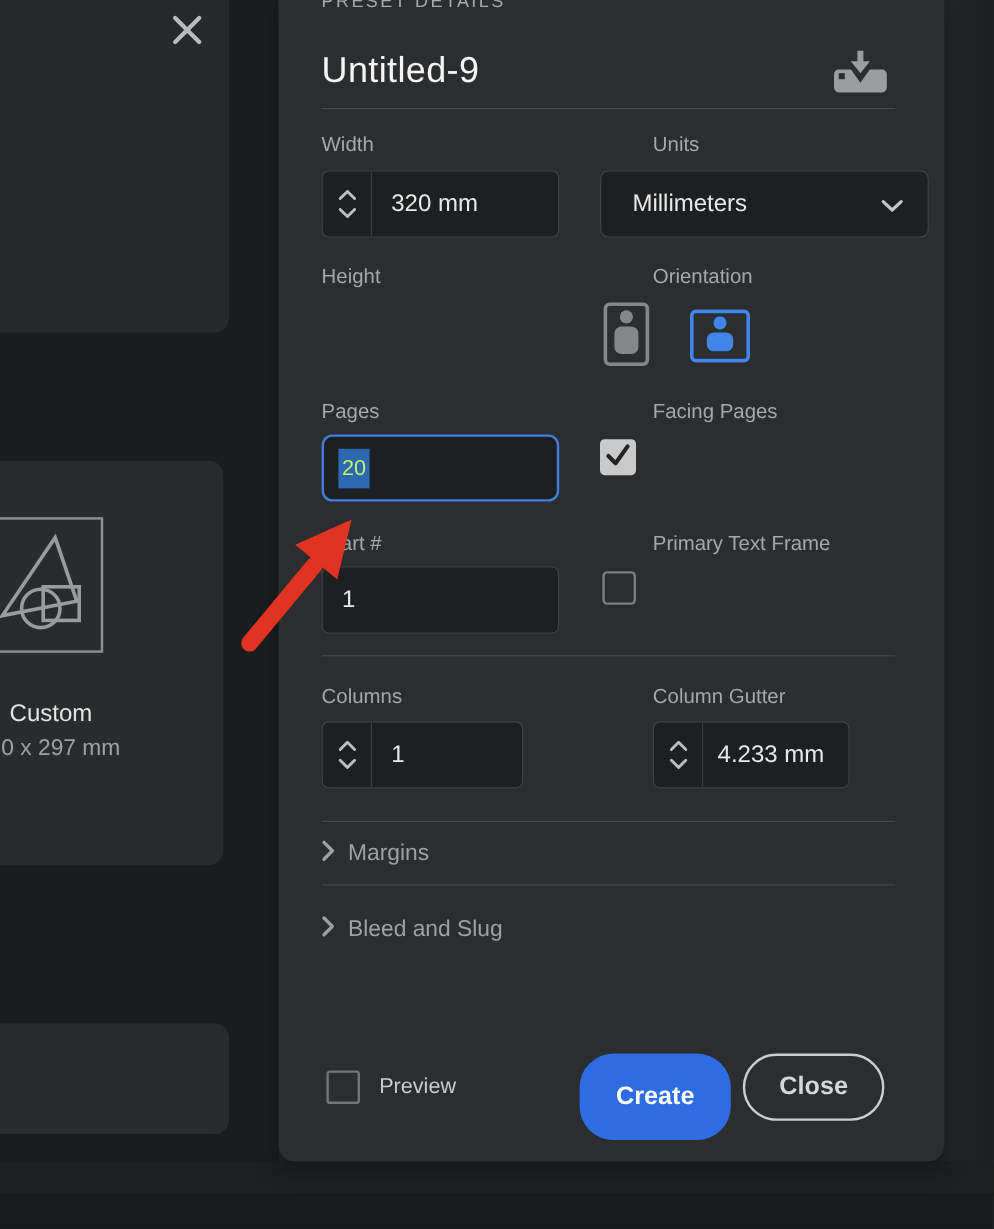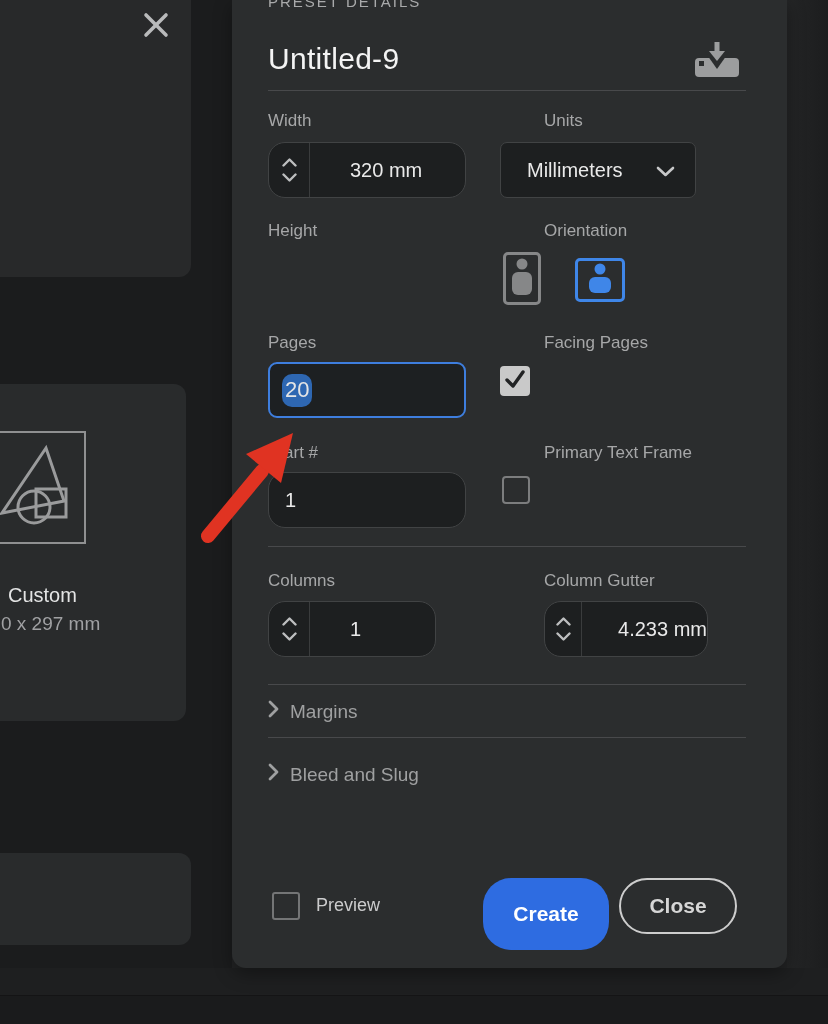--- a/index.html
+++ b/index.html
@@ -41,46 +41,46 @@
   .h-divider{left:36px;width:478px;height:1px;background:#48494b;}
   #name-underline{top:90px;}
   #divider-1{top:546px;}
   #divider-2{top:684px;}
   #divider-3{top:737px;}
 
   .field-label{font-size:17px;color:#a6a7a8;}
   .col1{left:36px;} .col2{left:268px;margin-left:44px;}
 
   .stepper-field{height:56px;background:#1d1f20;border:1px solid #414344;
-    border-radius:17px;display:flex;align-items:stretch;box-sizing:border-box;gap:24px;}
+    border-radius:6px;display:flex;align-items:stretch;box-sizing:border-box;}
   .stepper{width:40px;border-right:1px solid #3a3c3d;display:flex;flex-direction:column;
     align-items:center;justify-content:center;gap:6px;}
   .stepper .step{cursor:pointer;line-height:0;}
   .field-value{flex:1;display:flex;align-items:center;padding-left:16px;
     font-size:20px;color:#e9e9e9;white-space:nowrap;}
   .gutter .field-value{padding-left:12px;}
 
-  #units-select{left:268px;top:142px;width:196px;height:56px;background:#1d1f20;
+  #units-select{left:268px;top:142px;width:274px;height:56px;background:#1d1f20;
     border:1px solid #414344;border-radius:7px;box-sizing:border-box;cursor:pointer;
     display:flex;align-items:center;}
   #units-select .field-value{padding-left:26px;}
   #units-chevron{position:absolute;right:20px;top:23px;line-height:0;}
 
   
   .orient-btn{box-sizing:border-box;border-radius:5px;display:flex;align-items:center;
     justify-content:center;cursor:pointer;}
   #orient-portrait{left:271px;top:252px;width:38px;height:53px;border:3px solid #868788;}
   #orient-landscape{left:343px;top:258px;width:50px;height:44px;border:3px solid #3f86e8;}
 
   
   #pages-field{left:36px;top:362px;width:198px;height:56px;background:#1d2022;
     border:2px solid #3e7ede;border-radius:9px;box-sizing:border-box;
     display:flex;align-items:center;padding-left:12px;}
-  #pages-selection{background:#2e67b2;color:#e5e5e5;font-size:22px;
-    padding:3px 3px 4px 3px;line-height:26px;border-radius:10px;}
+  #pages-selection{background:#2e67b2;color:#bef264;font-size:18px;
+    padding:3px 3px 4px 3px;line-height:26px;}
 
   
   .checkbox-checked{width:30px;height:30px;background:#c9c9c9;border-radius:4px;
     display:flex;align-items:center;justify-content:center;cursor:pointer;}
   .checkbox-empty{box-sizing:border-box;border:2px solid #7c7d7e;border-radius:4px;
     cursor:pointer;}
   #facing-checkbox{left:268px;top:366px;}
   #ptf-checkbox{left:270px;top:476px;width:28px;height:28px;}
   #preview-checkbox{left:40px;top:892px;width:28px;height:28px;border-color:#747576;border-radius:3px;}
 

